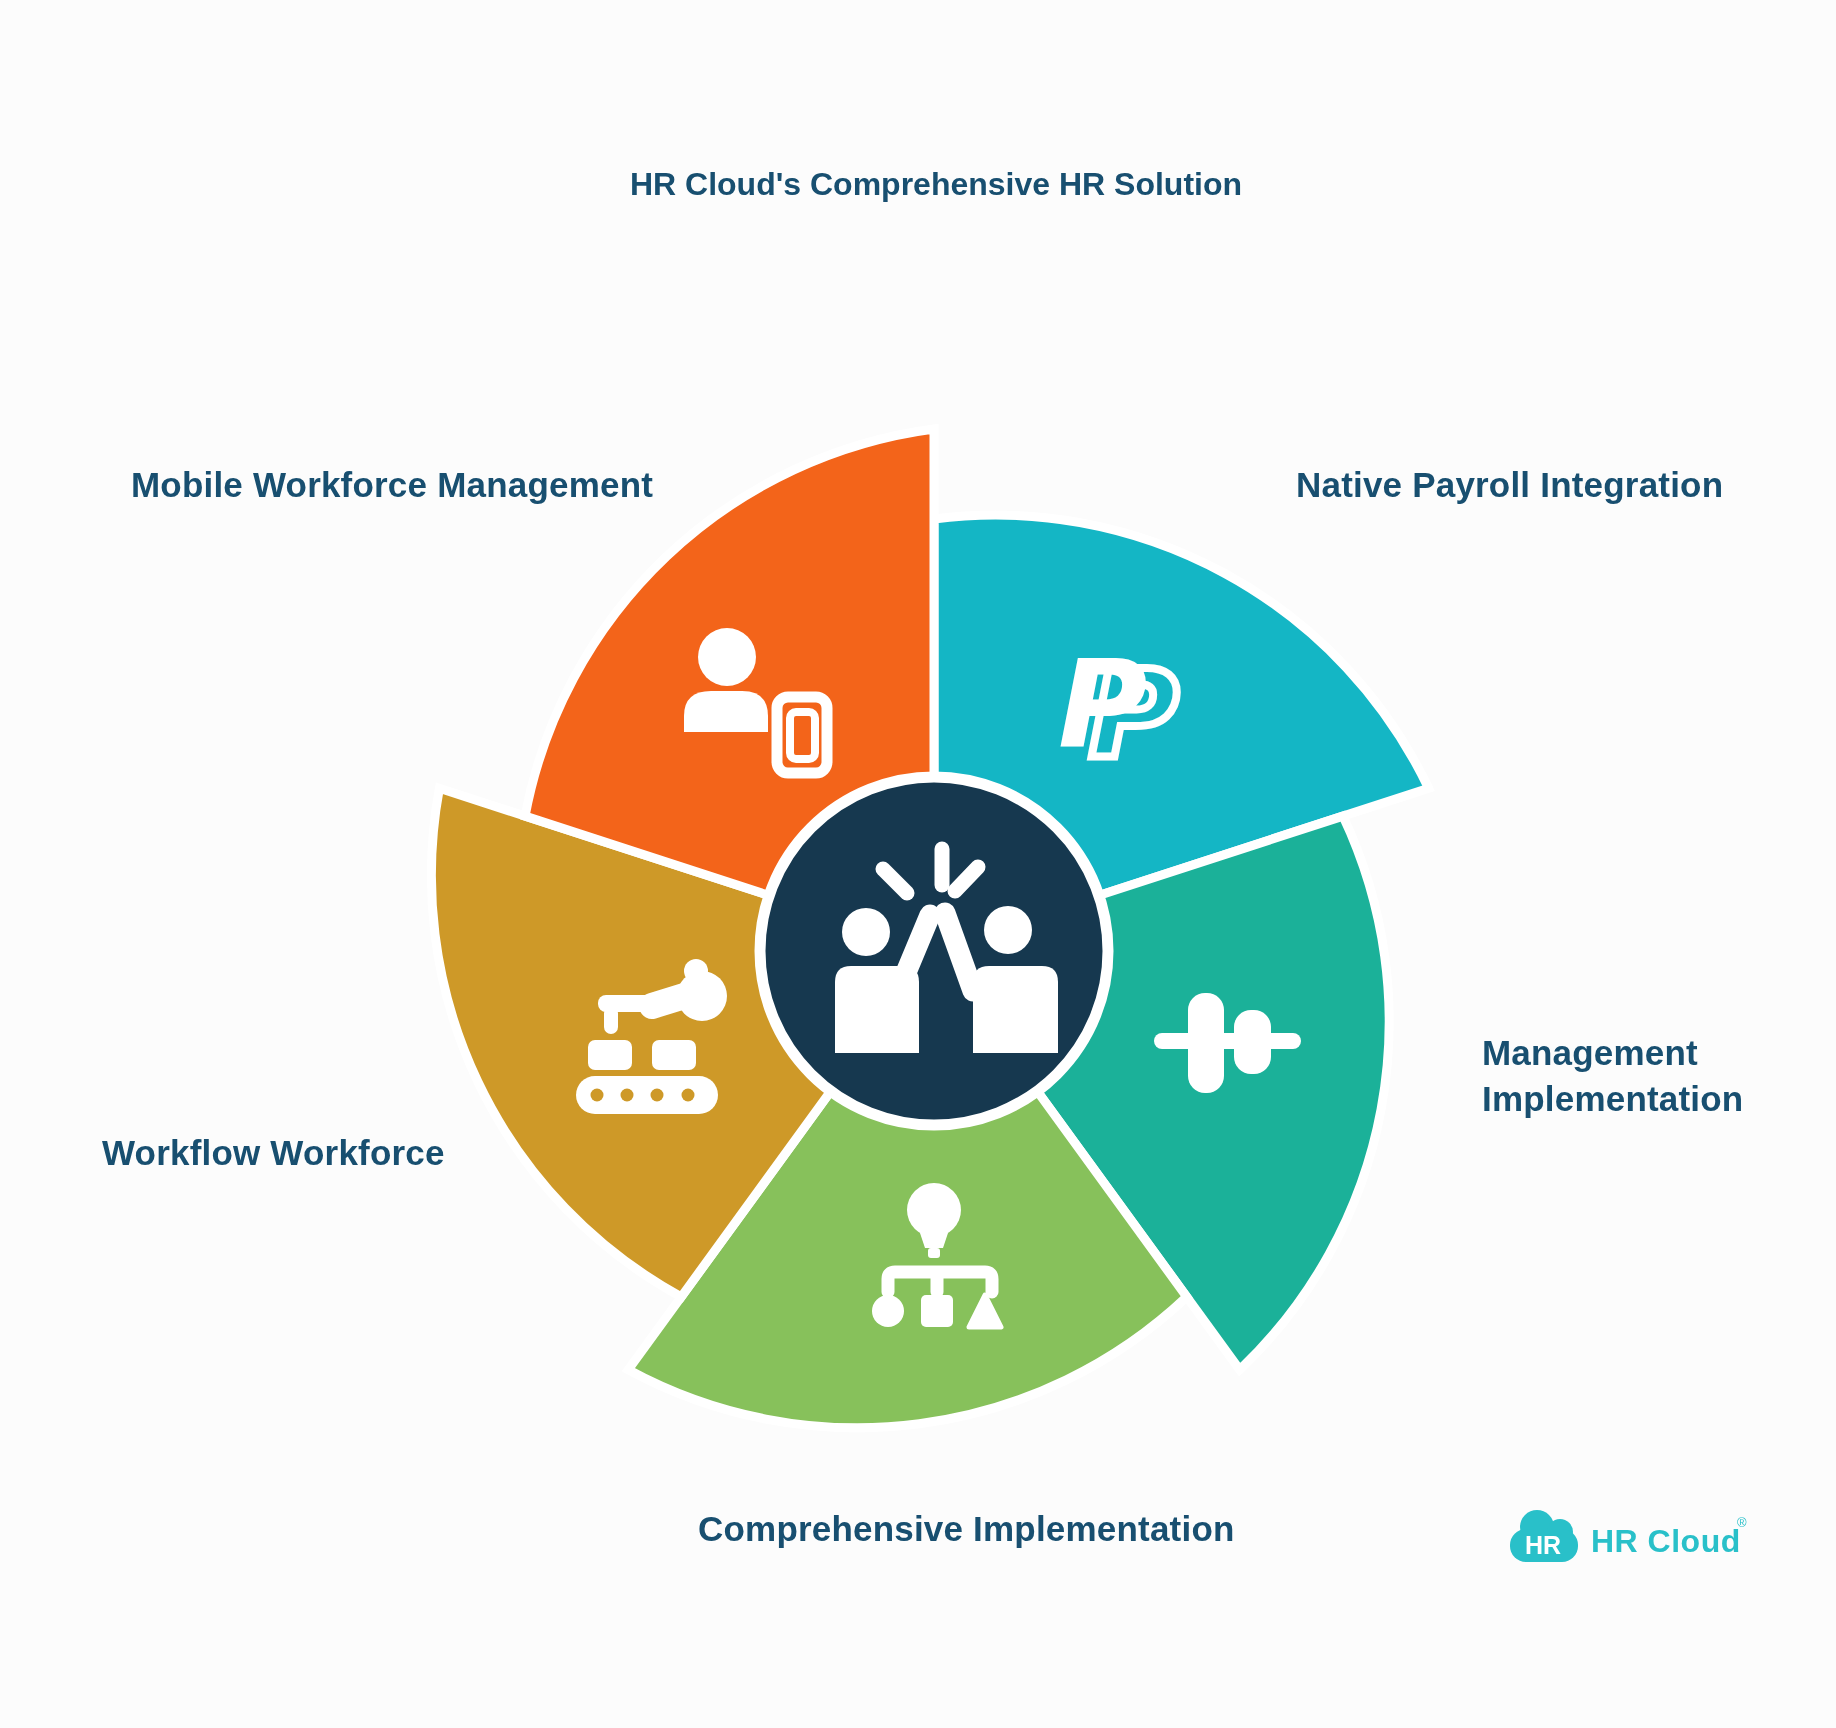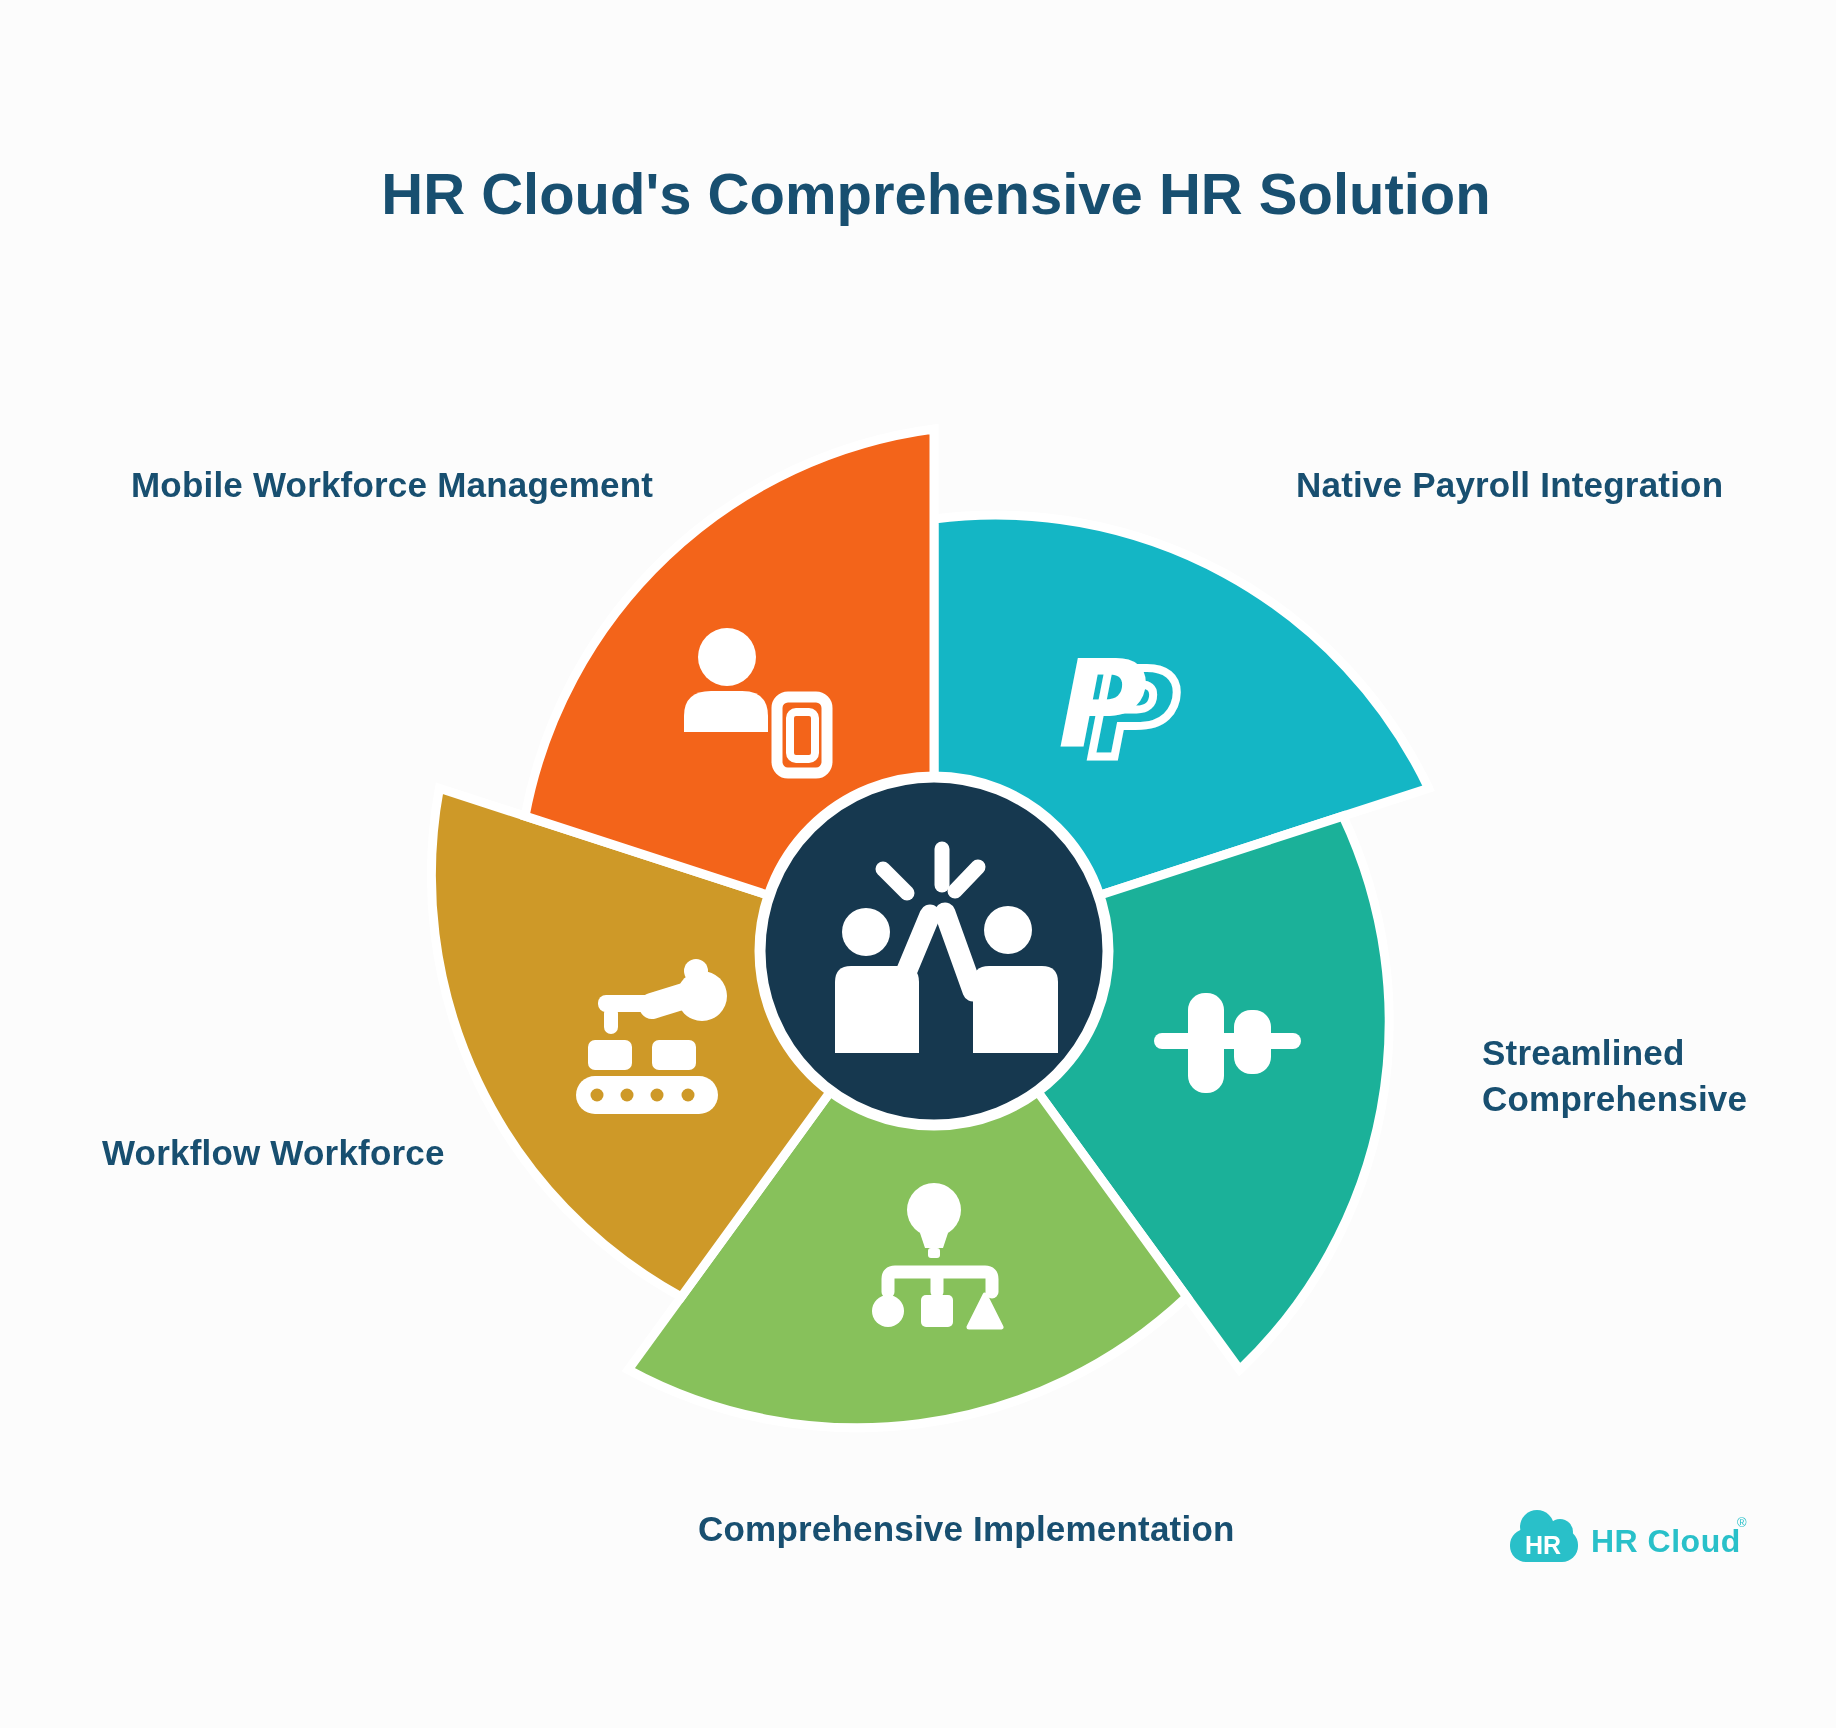--- a/index.html
+++ b/index.html
@@ -6,23 +6,23 @@
   .canvas{
     position:relative;
     width:1836px;
     height:1728px;
     background:var(--bg,#FCFCFC);
     overflow:hidden;
     font-family:"Liberation Sans", sans-serif;
   }
   .title{
     position:absolute;
-    left:936px; top:160px;
+    left:936px; top:166px;
     transform:translateX(-50%);
-    font-size:58px;
+    font-size:32px;
     font-weight:bold;
     color:var(--navy,#184F70);
     white-space:nowrap;
     letter-spacing:0px;
   }
   .seg-label{
     position:absolute;
     font-size:35px;
     font-weight:bold;
     color:var(--navy,#184F70);
@@ -38,21 +38,21 @@
 </style>
 </head>
 <body>
 
 <div class="canvas">
 
   <div class="title">HR Cloud's Comprehensive HR Solution</div>
 
   <div class="seg-label lbl-mobile">Mobile Workforce Management</div>
   <div class="seg-label lbl-payroll">Native Payroll Integration</div>
-  <div class="seg-label lbl-streamlined">Streamlined Comprehensive</div>
+  <div class="seg-label lbl-streamlined">Management Implementation</div>
   <div class="seg-label lbl-comprehensive">Comprehensive Implementation</div>
   <div class="seg-label lbl-workflow">Workflow Workforce</div>
 
   <svg class="diagram" width="1836" height="1728" viewBox="0 0 1836 1728">
 
     <g transform="translate(934,949)" stroke="#FFFFFF" stroke-width="9">
       <path transform="rotate(0)" d="M0,0 L494.6,-160.7 A480,480 0 0 0 0,-430 Z" fill="#14B6C5"></path>
       <path transform="rotate(72)" d="M0,0 L494.6,-160.7 A480,480 0 0 0 0,-430 Z" fill="#1BB199"></path>
       <path transform="rotate(144)" d="M0,0 L494.6,-160.7 A480,480 0 0 0 0,-430 Z" fill="#87C15B"></path>
       <path transform="rotate(216)" d="M0,0 L494.6,-160.7 A480,480 0 0 0 0,-430 Z" fill="#CE9928"></path>

